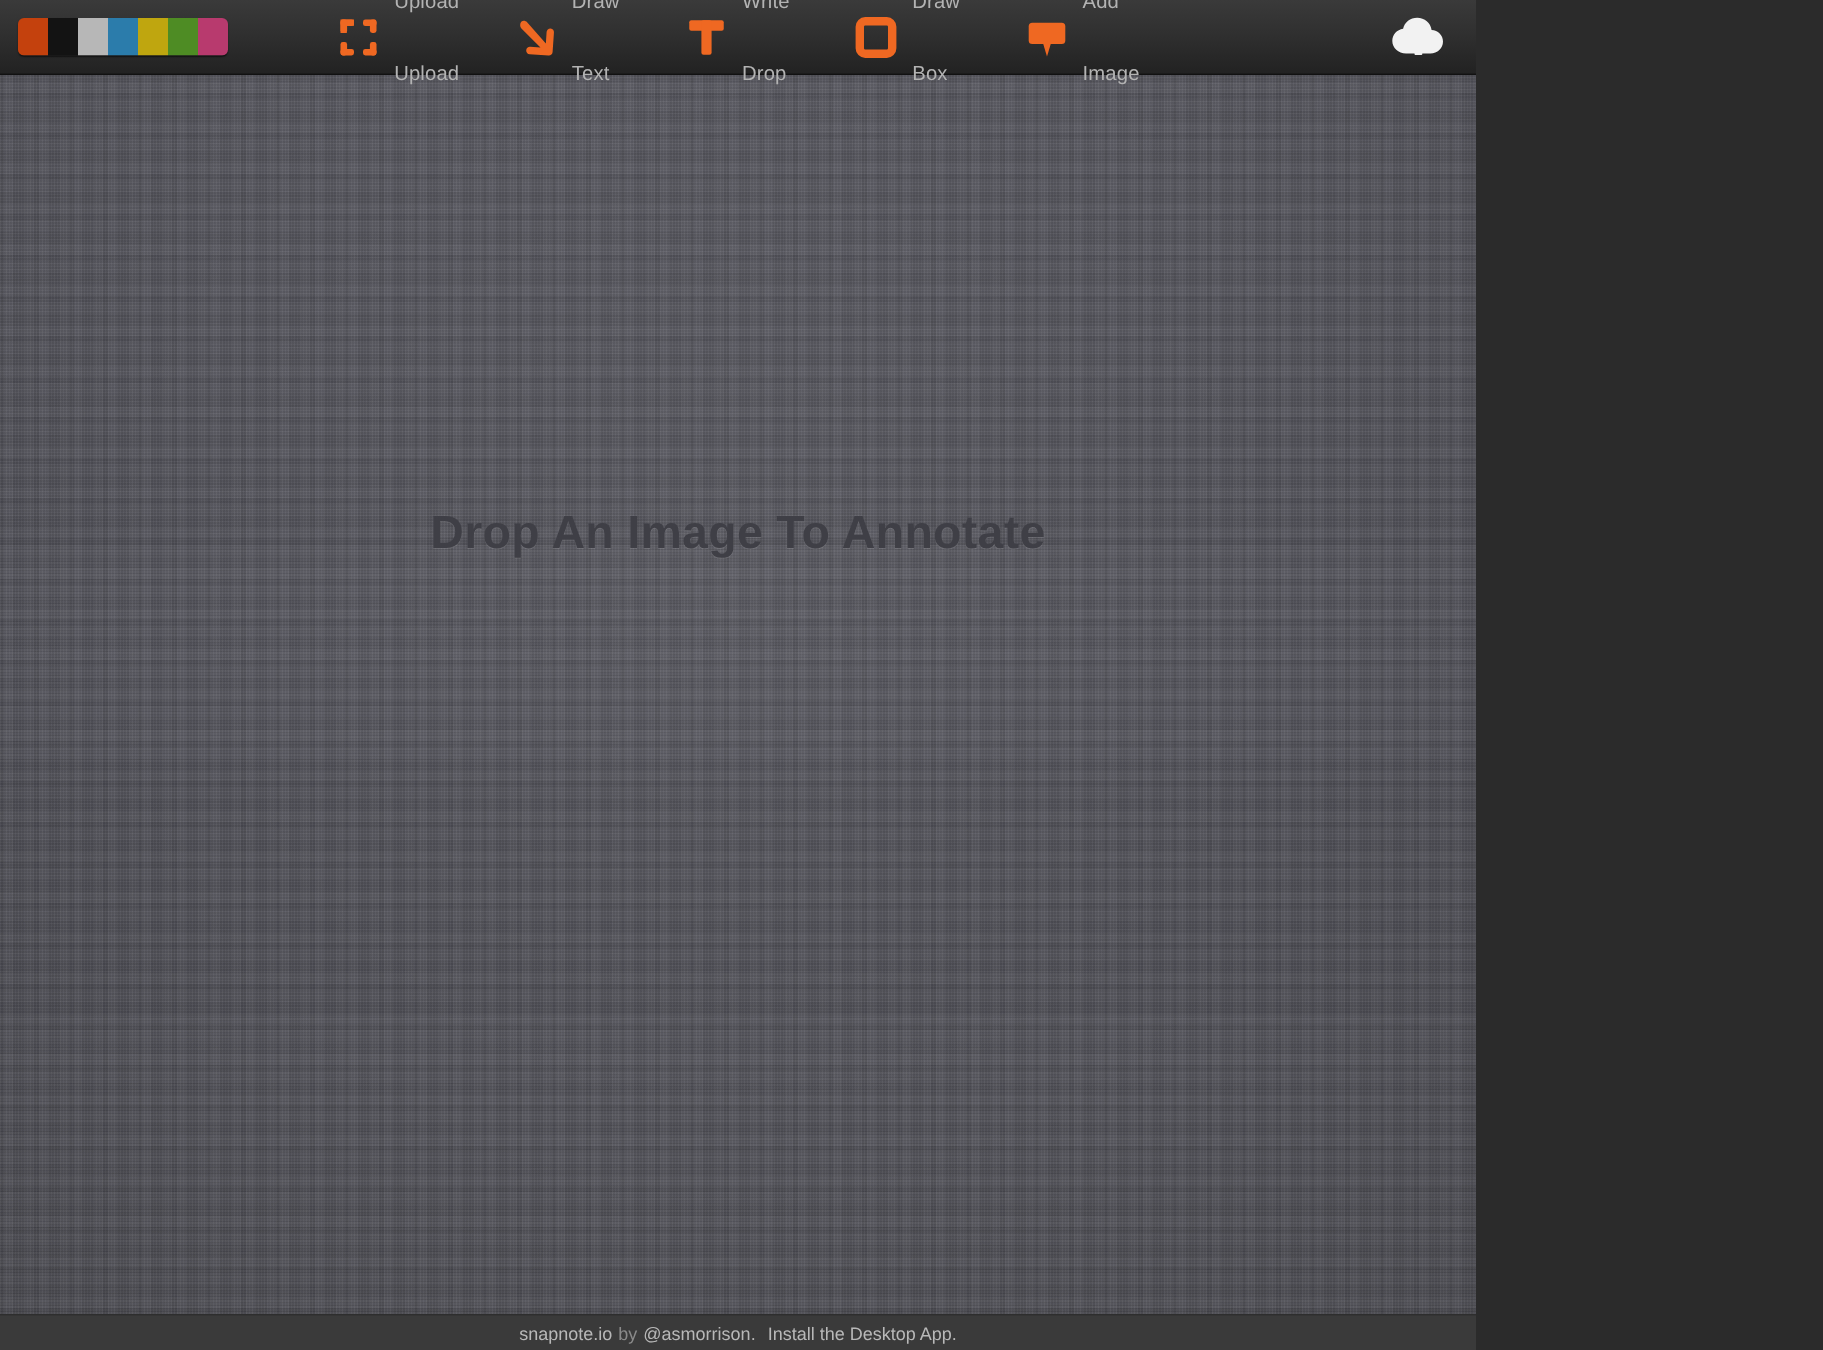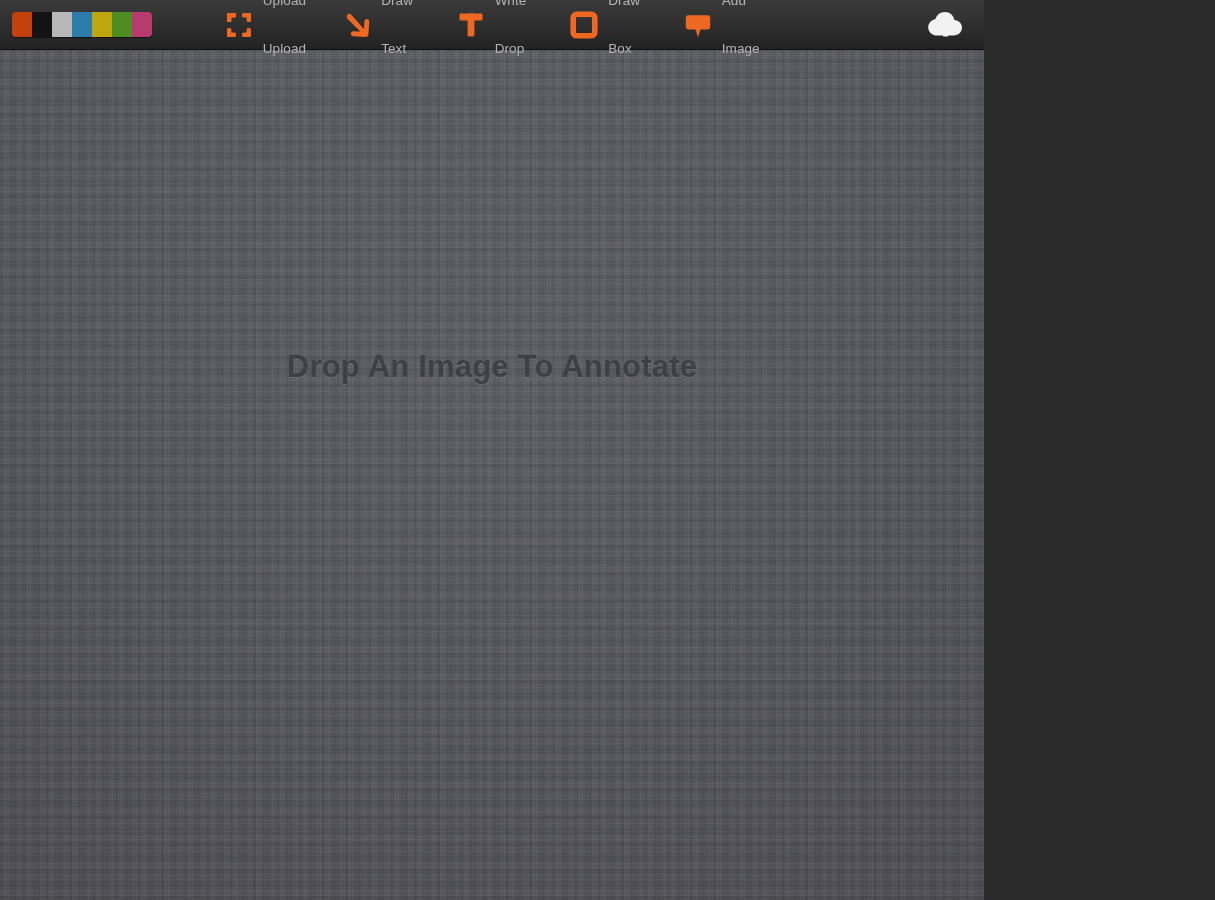--- a/index.html
+++ b/index.html
@@ -264,14 +264,24 @@
         </g>
       </svg>
     </div>
 
   </div>
 
   <div class="canvas">
     <div class="drop-text">Drop An Image To Annotate</div>
   </div>
 
+  <div class="footer">
+    <a href="#">snapnote.io</a>
+    <span class="sep"></span>
+    <span>by</span>
+    <span class="sep"></span>
+    <a href="#">@asmorrison.</a>
+    <span class="sep"></span>
+    <span class="sep"></span>
+    <a href="#">Install the Desktop App.</a>
+  </div>
 
 </div>
 
 </body></html>

